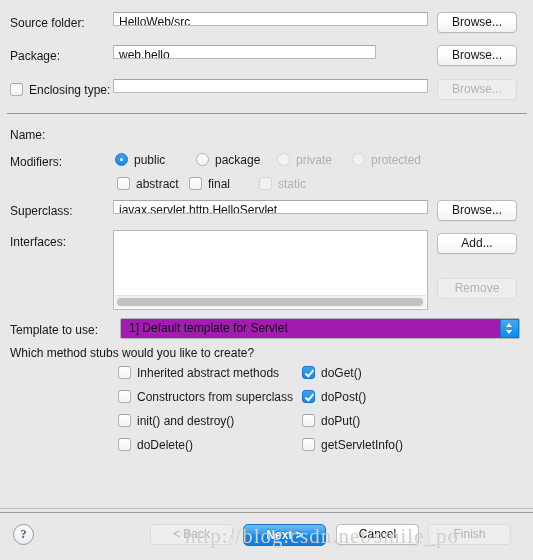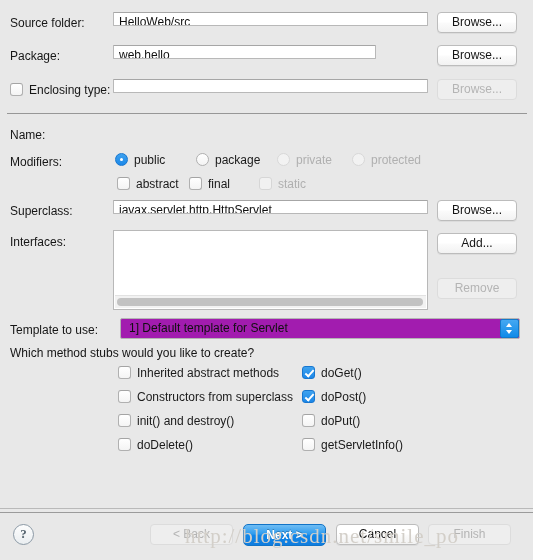--- a/index.html
+++ b/index.html
@@ -360,21 +360,21 @@
     <span class="cb"></span>
     <span class="t">final</span>
   </div>
   <div class="cbrow dim" style="left:259px; top:177px;">
     <span class="cb dim"></span>
     <span class="t">static</span>
   </div>
 
   <div class="row" style="top:200px;">
     <span class="lbl">Superclass:</span>
-    <div class="field" style="left:113px; width:315px;">javax.servlet.http.HttpServlet</div>
+    <div class="field" style="left:113px; width:315px;">javax.servlet.http.HelloServlet</div>
     <div class="btn" style="left:437px; width:80px;">Browse...</div>
   </div>
 
   <div class="row" style="top:231px;">
     <span class="lbl">Interfaces:</span>
   </div>
   <div class="listbox" style="left:113px; top:230px; width:315px; height:80px;">
     <div class="hscroll-track">
       <div class="hscroll-thumb"></div>
     </div>

